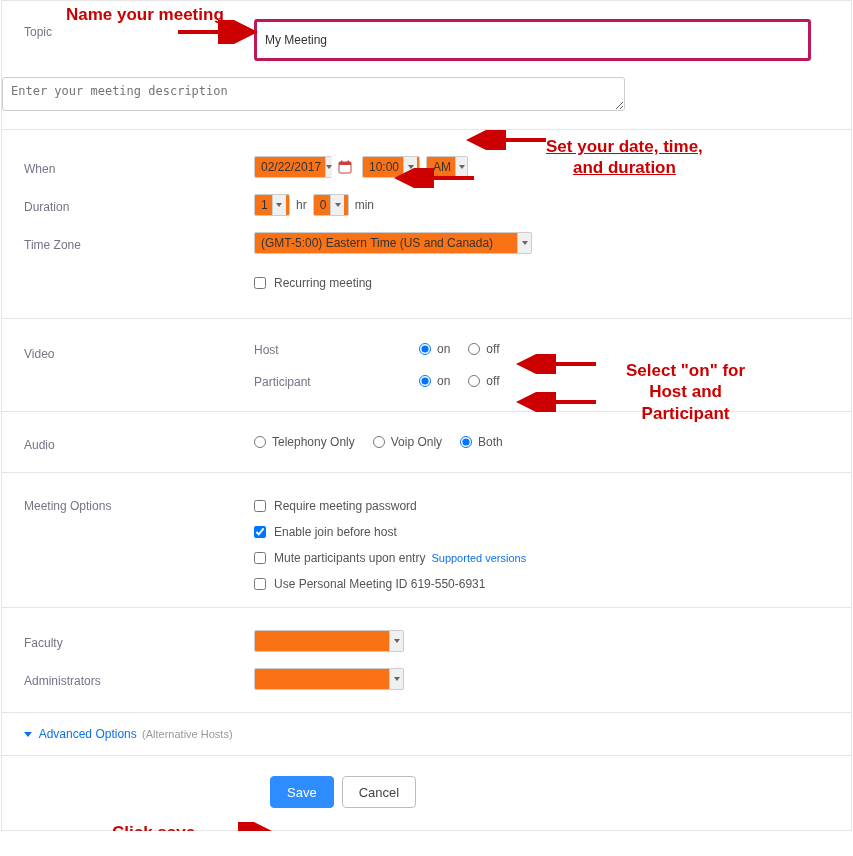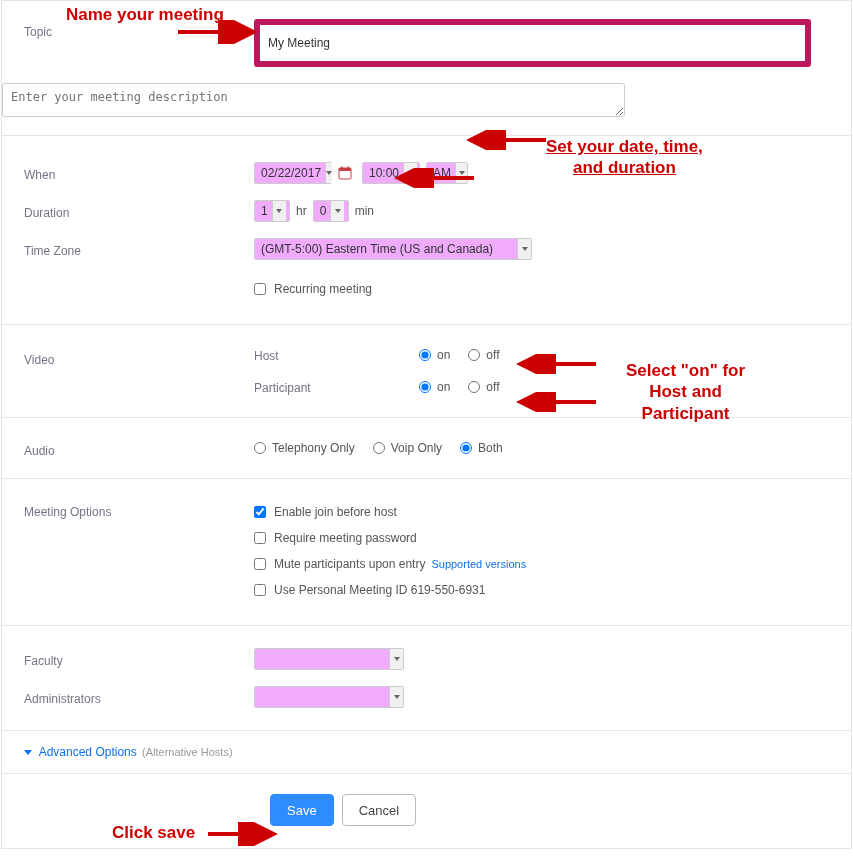--- a/index.html
+++ b/index.html
@@ -35,41 +35,41 @@
     flex: 1;
     padding-right: 30px;
     display: flex;
     flex-wrap: wrap;
     align-items: center;
     position: relative;
   }
   .text-input {
     width: 557px;
     height: 26px;
-    border: 6px solid #be185d;
+    border: 3px solid #be185d;
     border-radius: 3px;
     padding: 18px 8px;
     font-size: 12px;
     color: #333;
   }
   .textarea-input {
     width: 623px;
     height: 34px;
     border: 1px solid #ccc;
     border-radius: 3px;
     padding: 6px 8px;
     font-size: 12px;
     color: #999;
     resize: both;
   }
   .small-select {
     height: 22px;
     border: 1px solid #ccc;
     border-radius: 2px;
-    background: #f0abfc;
+    background: #f97316;
     font-size: 12px;
     display: inline-flex;
     align-items: center;
     padding: 0 4px 0 6px;
     margin-right: 6px;
     color: #333;
   }
   .dd-btn {
     width: 14px;
     height: 20px;
@@ -302,31 +302,31 @@
           <span class="chk-label">Voip Only</span>
         </span>
         <span class="radio-set">
           <input type="radio" class="rdo" name="aud" checked="" style="">
           <span class="chk-label">Both</span>
         </span>
       </div>
     </div>
   </div>
 
-  <div class="section" style="padding-top:12px;padding-bottom:14px;">
+  <div class="section" style="padding-top:12px;padding-bottom:2px;">
     <div class="row">
       <div class="label-col">Meeting Options</div>
       <div class="input-col" style="flex-direction:column;align-items:flex-start;">
         <div class="checkbox-row">
+          <input type="checkbox" class="chk" style="">
+          <span class="chk-label">Require meeting password</span>
+        </div>
+        <div class="checkbox-row">
           <input type="checkbox" class="chk" checked="" style="">
           <span class="chk-label">Enable join before host</span>
-        </div>
-        <div class="checkbox-row">
-          <input type="checkbox" class="chk" style="">
-          <span class="chk-label">Require meeting password</span>
         </div>
         <div class="checkbox-row">
           <input type="checkbox" class="chk" style="">
           <span class="chk-label">Mute participants upon entry</span>
           <a class="link">Supported versions</a>
         </div>
         <div class="checkbox-row">
           <input type="checkbox" class="chk" style="">
           <span class="chk-label">Use Personal Meeting ID 619-550-6931</span>
         </div>

